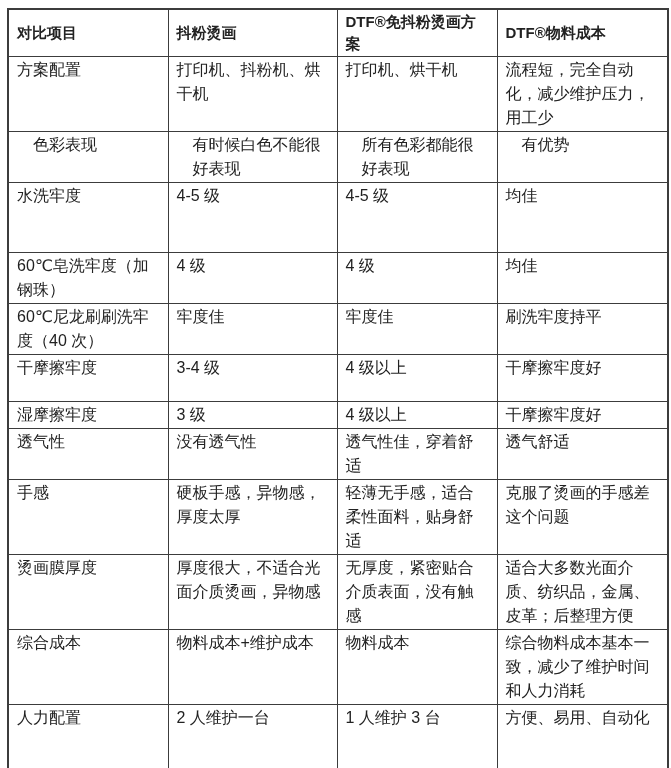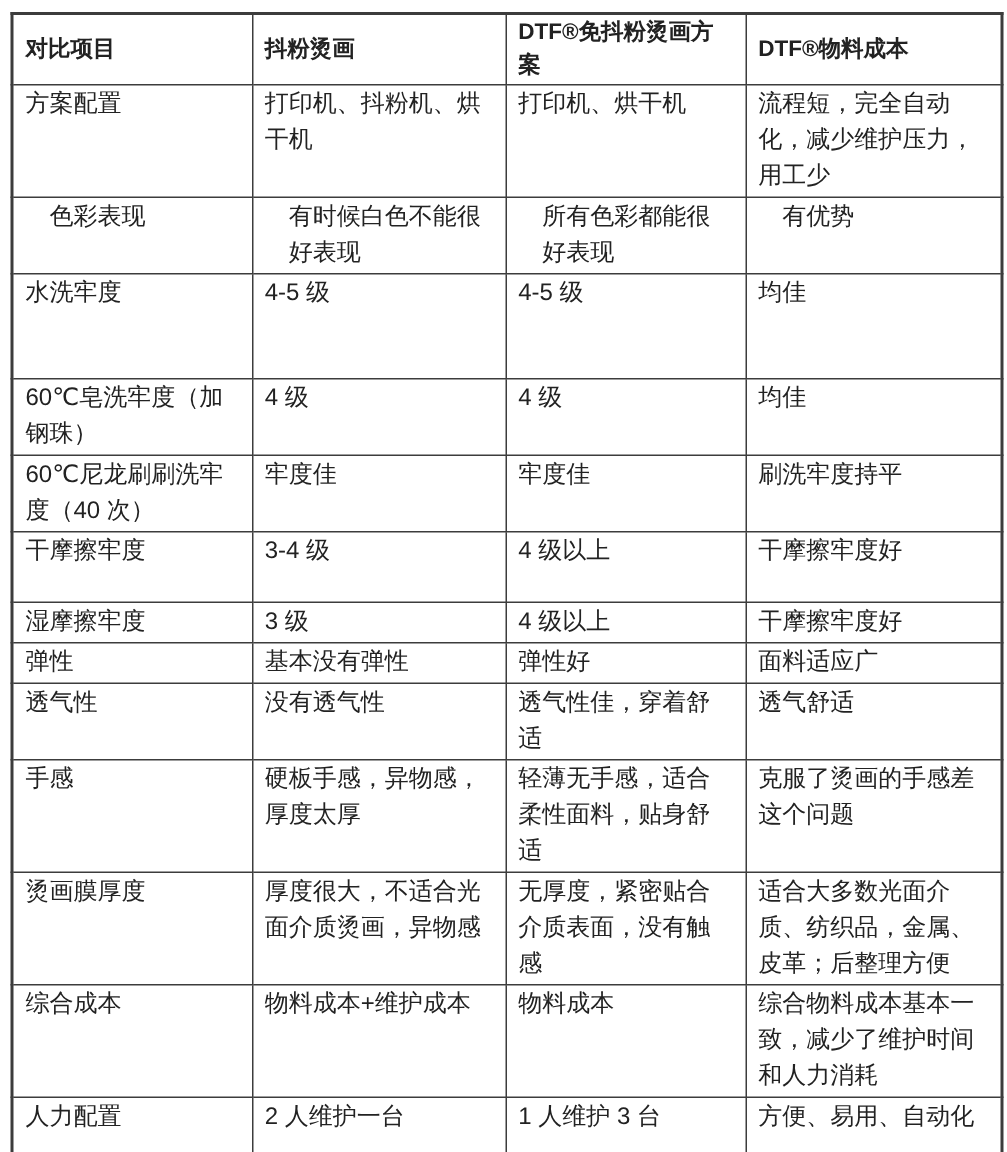--- a/index.html
+++ b/index.html
@@ -147,26 +147,20 @@
         <td>4 级以上</td>
         <td>干摩擦牢度好</td>
       </tr>
       <tr>
         <td>湿摩擦牢度</td>
         <td>3 级</td>
         <td>4 级以上</td>
         <td>干摩擦牢度好</td>
       </tr>
       <tr>
-        <td>弹性</td>
-        <td>基本没有弹性</td>
-        <td>弹性好</td>
-        <td>面料适应广</td>
-      </tr>
-      <tr>
         <td>透气性</td>
         <td>没有透气性</td>
         <td>透气性佳，穿着舒适</td>
         <td>透气舒适</td>
       </tr>
       <tr>
         <td>手感</td>
         <td>硬板手感，异物感，厚度太厚</td>
         <td>轻薄无手感，适合柔性面料，贴身舒适</td>
         <td>克服了烫画的手感差这个问题</td>

